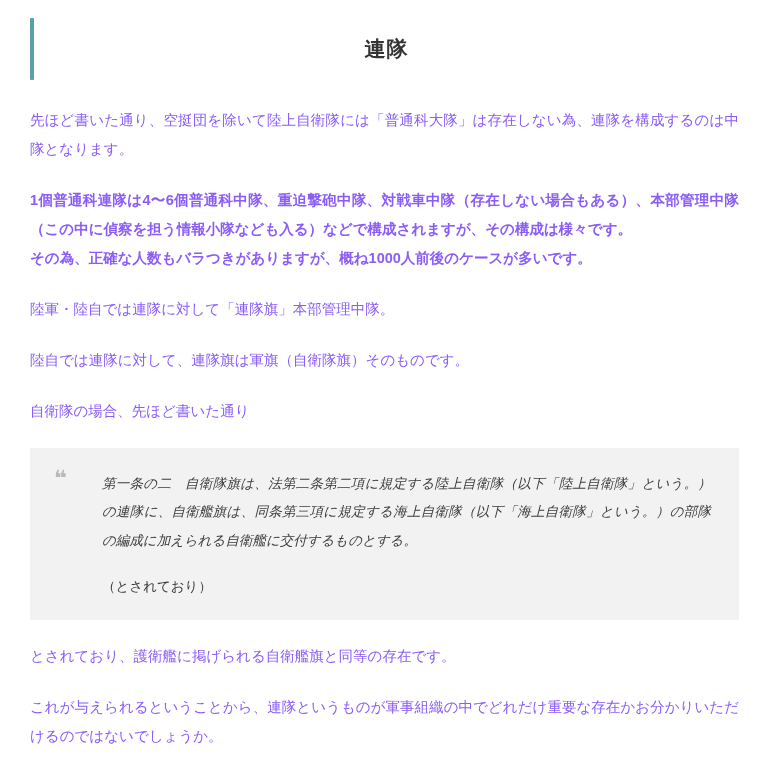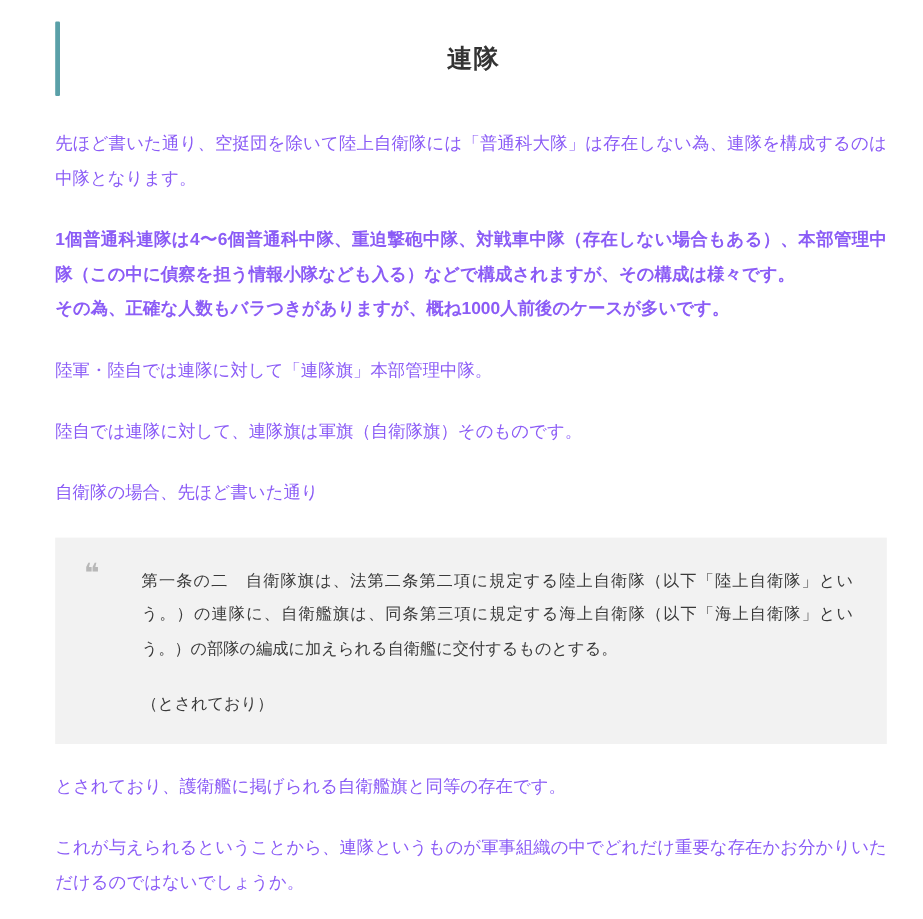--- a/index.html
+++ b/index.html
@@ -15,21 +15,21 @@
     overflow: hidden;
   }
   .page {
     width: 769px;
     height: 766px;
     box-sizing: border-box;
     padding: 0;
     position: relative;
   }
   .content {
-    padding: 0 30px 0 46px;
+    padding: 0 30px 0 30px;
   }
   
   .heading-block {
     margin: 18px 0 26px 0;
     padding-left: 0;
     display: flex;
     align-items: stretch;
   }
   .heading-accent {
     width: 4px;
@@ -78,20 +78,21 @@
     font-family: "DejaVu Sans", sans-serif;
     font-weight: bold;
     letter-spacing: -1px;
   }
   .quote-text {
     font-size: 13.5px;
     line-height: 2.1;
     color: #3a3a3a;
     margin: 0 0 0 44px;
     text-align: justify;
+    font-style: italic;
   }
   .quote-source {
     font-size: 13.5px;
     line-height: 2.0;
     color: #3a3a3a;
     margin: 18px 0 0 44px;
   }
   .nowrap-line {
     display: block;
   }

